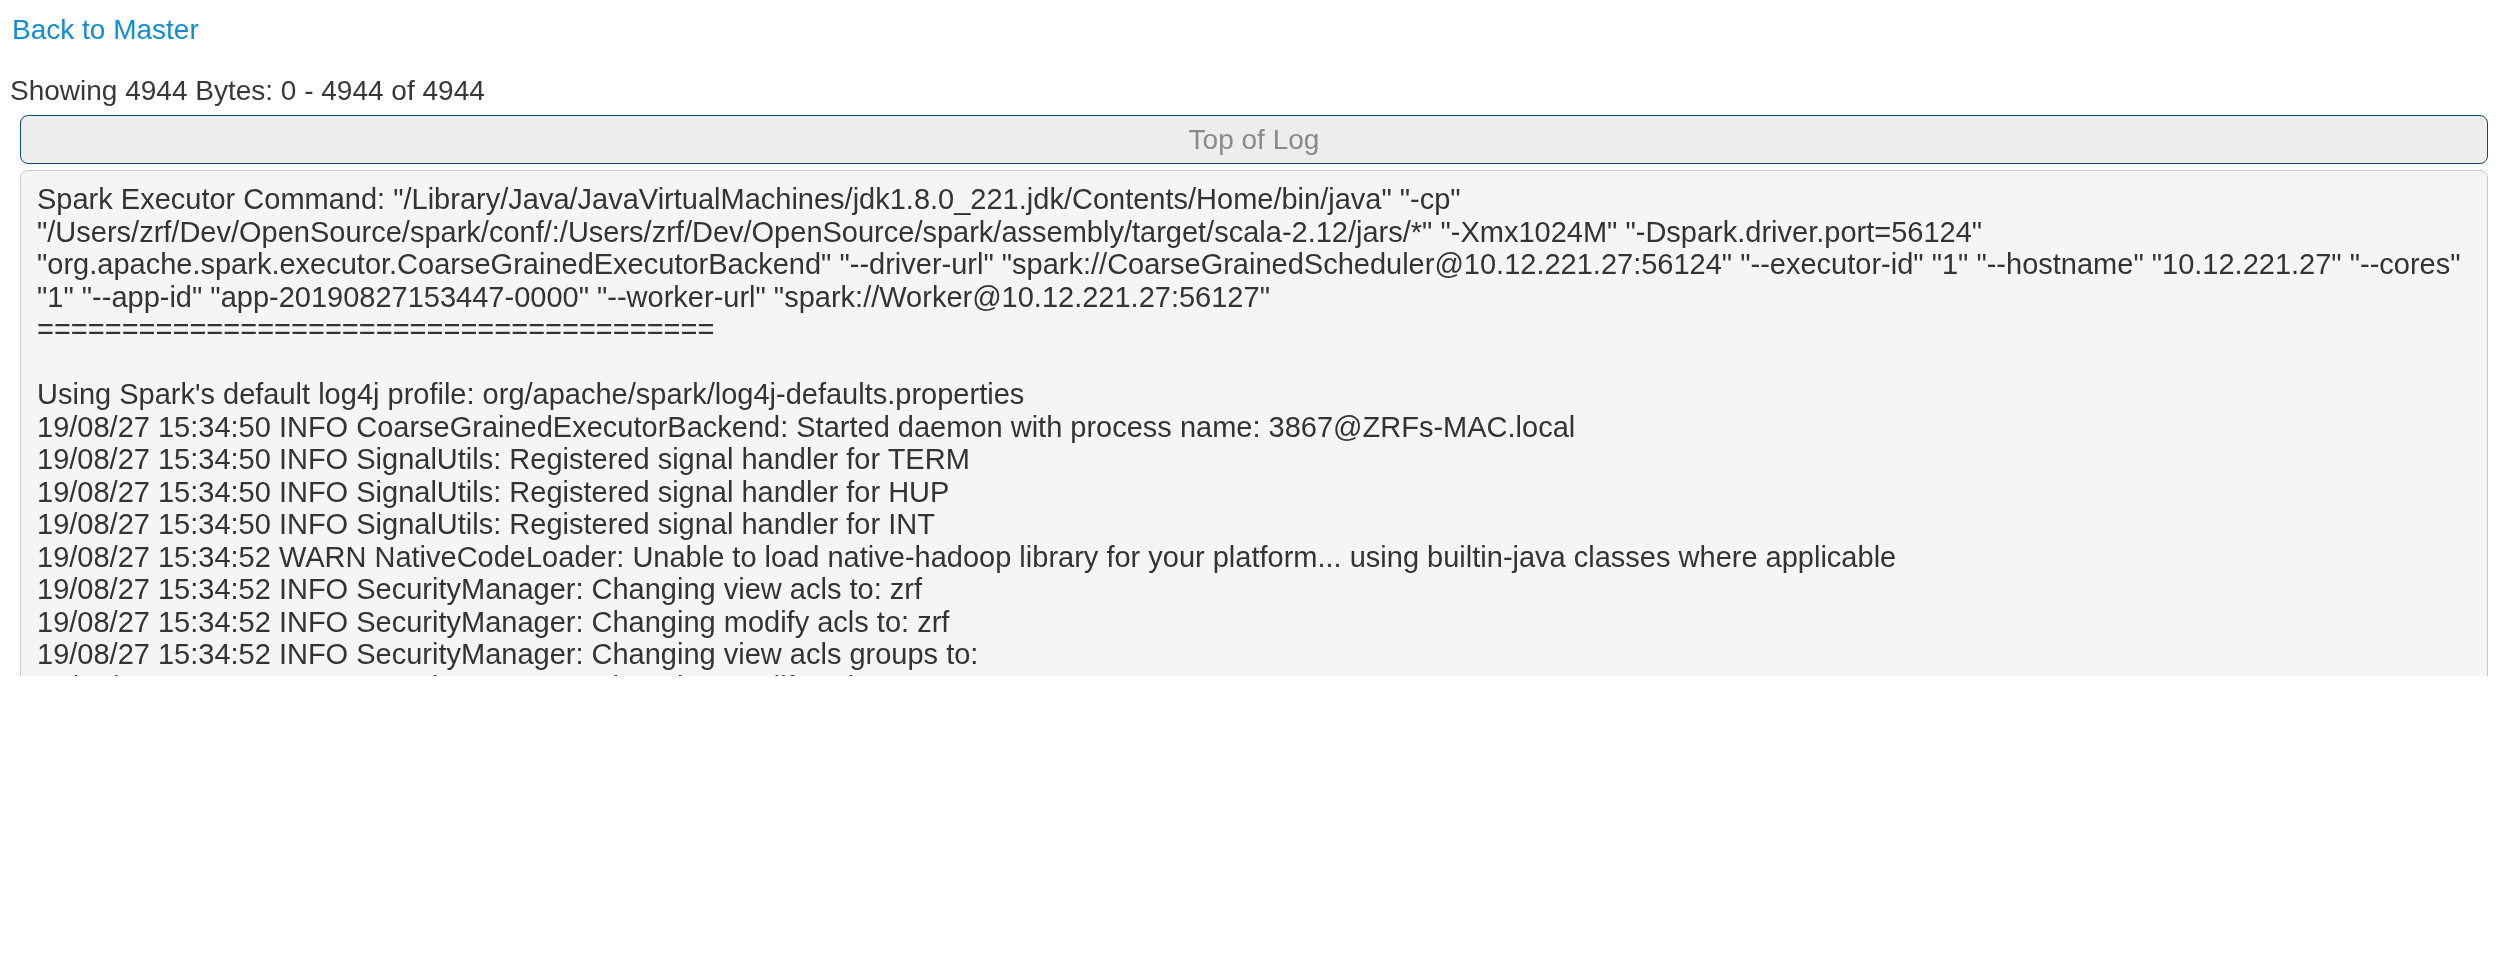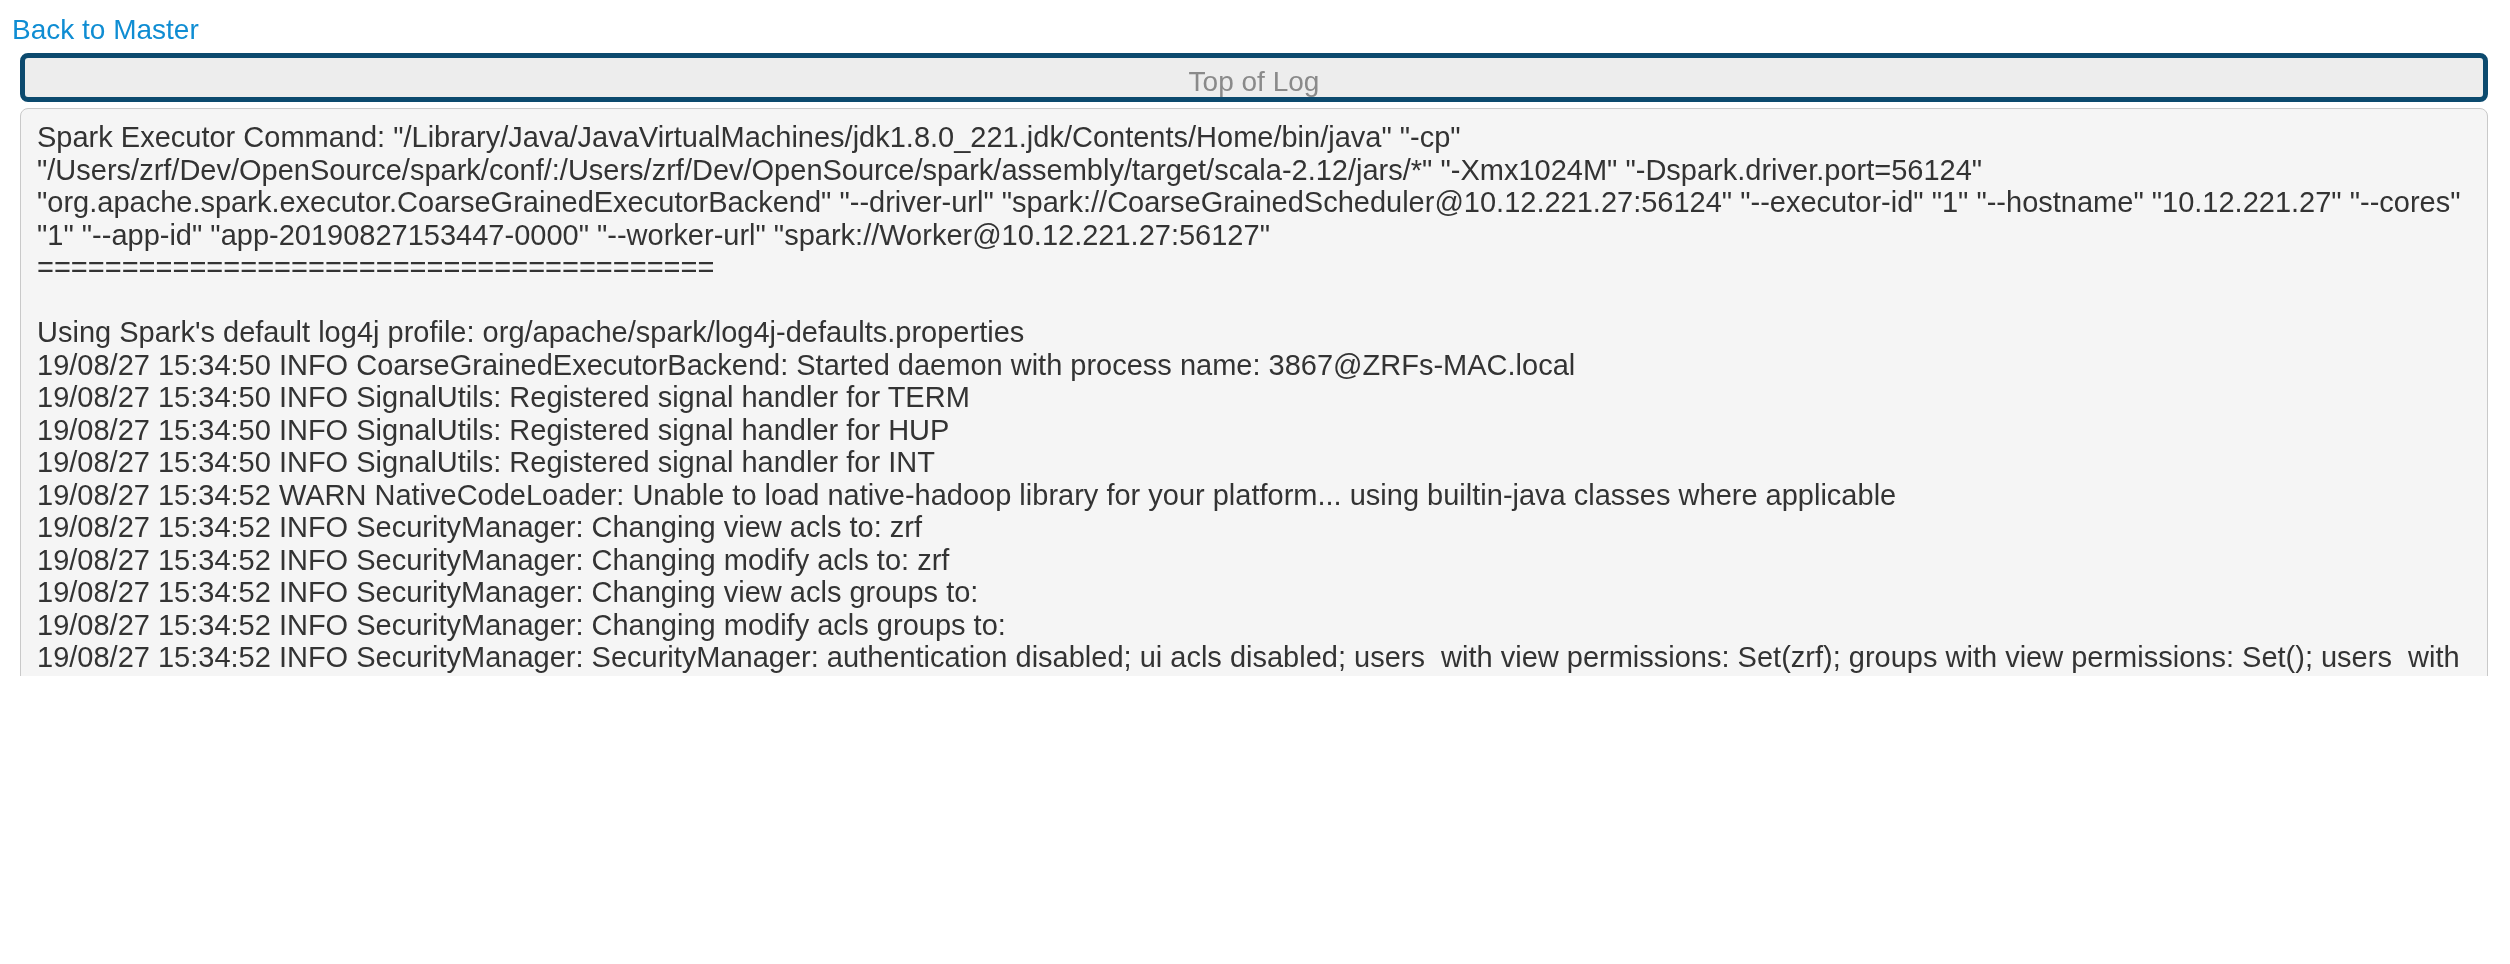--- a/index.html
+++ b/index.html
@@ -32,21 +32,21 @@
     font-size: 28px;
     line-height: 34px;
     color: #383838;
   }
   .top-log-btn {
     display: block;
     width: 2468px;
     margin: 7px 22px 0 20px;
     height: 49px;
     background: #ededed;
-    border: 5px solid #0c4a6e;
+    border: 1px solid #0c4a6e;
     border-radius: 8px;
     color: #8a8a8a;
     font-family: "Liberation Sans", "DejaVu Sans", sans-serif;
     font-size: 28px;
     text-align: center;
     line-height: 47px;
     padding: 0;
     cursor: pointer;
   }
   .log-container {
@@ -68,20 +68,21 @@
     word-break: break-word;
   }
 </style>
 </head>
 <body>
 
 <div class="page">
 
   <a class="back-link">Back to Master</a>
 
+  <div class="byte-range">Showing 4944 Bytes: 0 - 4944 of 4944</div>
 
   <button class="top-log-btn" type="button">Top of Log</button>
 
   <div class="log-container">
     <pre class="log-pre">Spark Executor Command: "/Library/Java/JavaVirtualMachines/jdk1.8.0_221.jdk/Contents/Home/bin/java" "-cp" "/Users/zrf/Dev/OpenSource/spark/conf/:/Users/zrf/Dev/OpenSource/spark/assembly/target/scala-2.12/jars/*" "-Xmx1024M" "-Dspark.driver.port=56124" "org.apache.spark.executor.CoarseGrainedExecutorBackend" "--driver-url" "spark://CoarseGrainedScheduler@10.12.221.27:56124" "--executor-id" "1" "--hostname" "10.12.221.27" "--cores" "1" "--app-id" "app-20190827153447-0000" "--worker-url" "spark://Worker@10.12.221.27:56127"
 ========================================
 
 Using Spark's default log4j profile: org/apache/spark/log4j-defaults.properties
 19/08/27 15:34:50 INFO CoarseGrainedExecutorBackend: Started daemon with process name: 3867@ZRFs-MAC.local
 19/08/27 15:34:50 INFO SignalUtils: Registered signal handler for TERM

